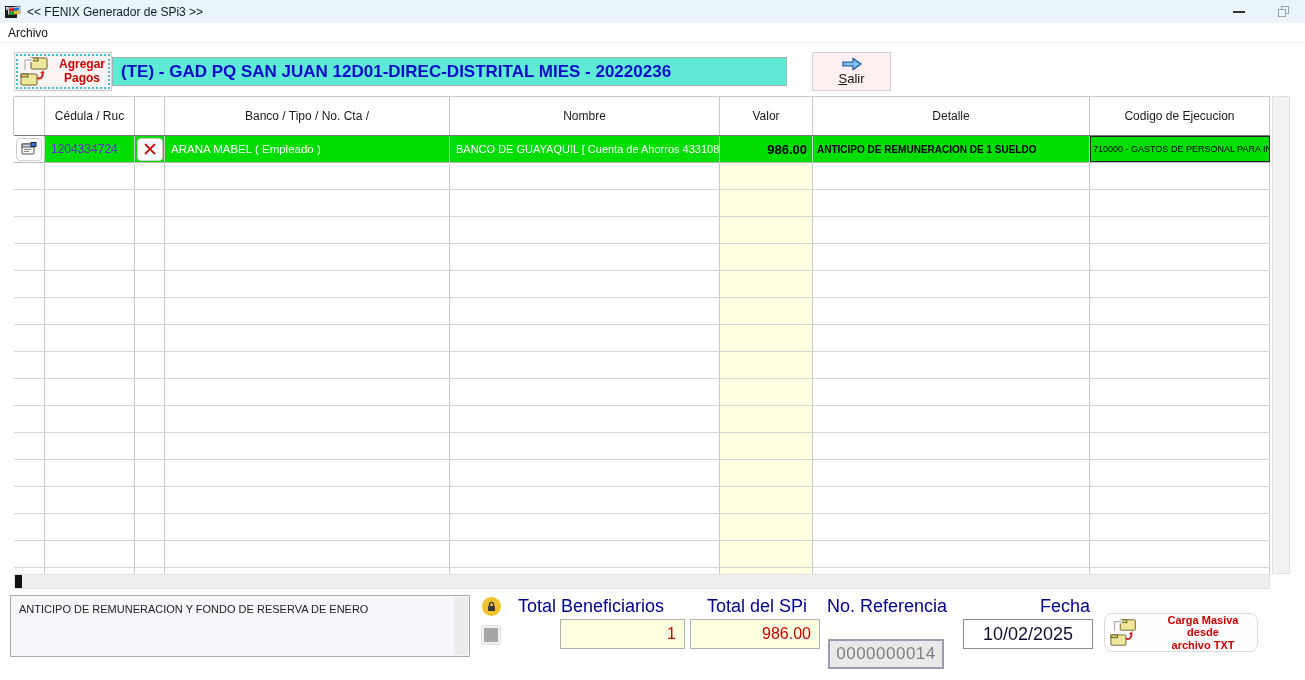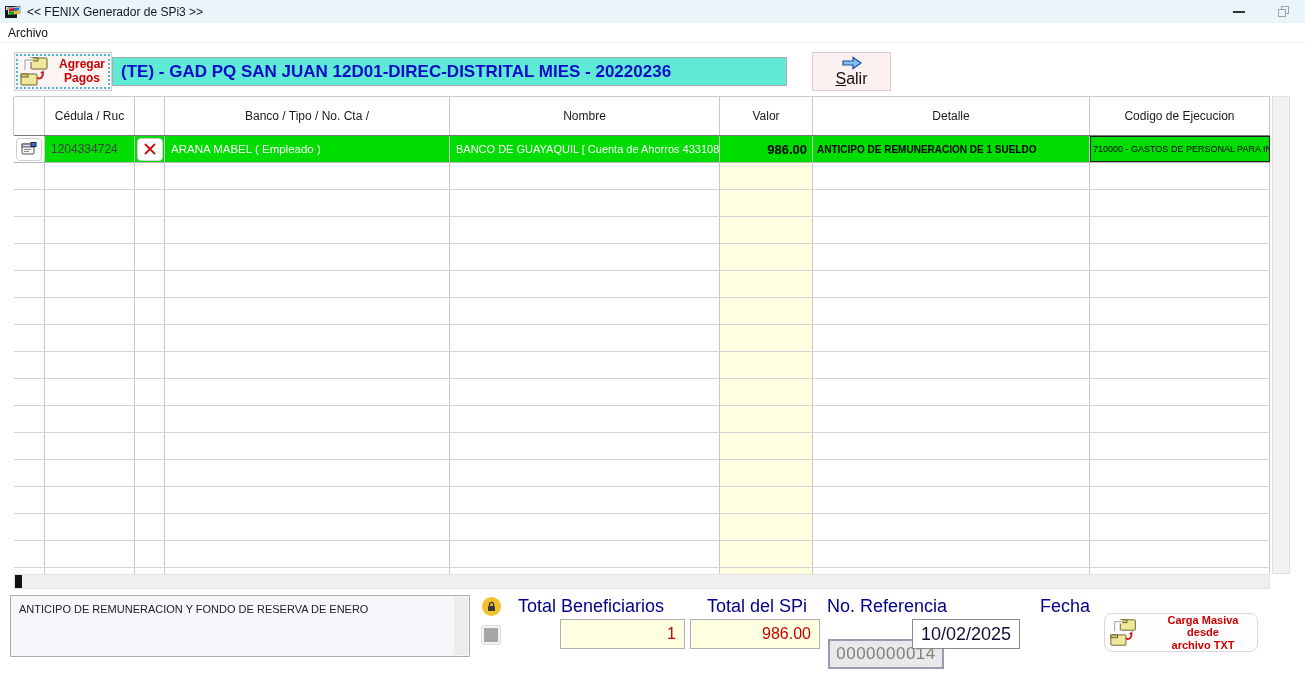--- a/index.html
+++ b/index.html
@@ -29,35 +29,35 @@
   .agregar-btn { position:absolute; left:14px; top:52px; width:98px; height:39px;
     display:flex; align-items:center; gap:4px; padding:2px 4px;
     outline:2px dotted #49b8d6; outline-offset:-4px; }
   .btn-label-red { color:#cc0000; font-weight:bold; font-size:12px; line-height:1.15; text-align:center; flex:1; }
   .underline-first::first-letter { text-decoration:underline; }
   .title-input { position:absolute; left:112px; top:57px; width:675px; height:29px;
     border:1px solid #ababab; background:#5eead4; color:#0a0ac8; font-weight:bold;
     font-size:17px; padding:8px 8px; font-family:"Liberation Sans", sans-serif; }
   .salir-btn { position:absolute; left:812px; top:52px; width:79px; height:39px;
     display:flex; flex-direction:column; align-items:center; justify-content:center;
-    background:#fdf0f0; font-size:16px; color:#111; }
+    background:#fdf0f0; font-size:13px; color:#111; }
 
   
   .grid-row { display:grid; grid-template-columns:31px 90px 30px 285px 270px 93px 277px 180px; }
   .table-wrap { position:absolute; left:14px; top:96px; width:1256px; }
   .thead { height:40px; border-top:1px solid #c9c9c9; border-bottom:1px solid #777; background:#ffffff; }
   .th { font-size:12px; color:#1a1a1a; display:flex; align-items:center; justify-content:center;
     border-right:1px solid #c9c9c9; border-left:1px solid #c9c9c9; margin-left:-1px; overflow:hidden; }
   .tbody { height:453px; overflow:hidden; }
   .data-row { height:27px; background:#00dd00; border-bottom:1px solid #b8b8b8; }
   .cell { border-right:1px solid #c9c9c9; display:flex; align-items:center; overflow:hidden; white-space:nowrap; }
   .cell-icon { background:#ffffff; justify-content:center; }
   .mini-btn { width:26px; height:23px; background:#ffffff; border:1px solid #cfcfcf; border-radius:4px;
     display:flex; align-items:center; justify-content:center; }
-  .c-white { color:#404040; font-size:12px; padding-left:6px; }
+  .c-white { color:#6d28d9; font-size:12px; padding-left:6px; }
   .c-nombre { color:#ffffff; font-size:11.5px; padding-left:6px; }
   .c-banco { color:#ffffff; font-size:11px; padding-left:6px; }
   .c-valor { color:#000000; font-weight:bold; font-size:13px; justify-content:flex-end; padding-right:5px; }
   .c-detalle { color:#000000; font-weight:bold; font-size:10px; padding-left:4px; }
   .c-codigo { color:#000000; font-size:9px; padding-left:3px; outline:1px solid #222; outline-offset:-1px; }
   .x-cell { justify-content:center; }
   .empty-row { height:27px; background:#ffffff; border-bottom:1px solid #d4d4d4; }
   .empty-row .cell { height:100%; }
   .valor-empty { background:#ffffe1; }
 
@@ -389,21 +389,21 @@
 </div>
 
 <span class="f-label" style="left:518px; top:596px;">Total Beneficiarios</span>
 <span class="f-label" style="left:707px; top:596px;">Total del SPi</span>
 <span class="f-label" style="left:827px; top:596px;">No. Referencia</span>
 <span class="f-label" style="left:1040px; top:596px;">Fecha</span>
 
 <div class="f-field field-cream" style="left:560px; width:125px;">1</div>
 <div class="f-field field-cream" style="left:690px; width:130px;">986.00</div>
 <div class="f-field field-ref" style="left:828px; width:116px;margin-top:20px;">0000000014</div>
-<div class="f-field field-fecha" style="left:912px; width:108px;">10/02/2025</div>
+<div class="f-field field-fecha" style="left:963px; width:130px;">10/02/2025</div>
 
 <button class="carga-btn">
   <svg class="folder-icon" width="32" height="32" viewBox="0 0 34 32">
     <rect x="12" y="2" width="16" height="11" rx="1" fill="#efe79a" stroke="#6b6030"></rect>
     <rect x="12" y="2" width="7" height="3" fill="#d8cc6a" stroke="#6b6030"></rect>
     <rect x="2" y="18" width="16" height="11" rx="1" fill="#efe79a" stroke="#6b6030"></rect>
     <rect x="2" y="18" width="7" height="3" fill="#d8cc6a" stroke="#6b6030"></rect>
     <path d="M6 14 L6 4 L14 4" fill="none" stroke="#ffffff" stroke-width="4"></path>
     <path d="M6 14 L6 4 L14 4" fill="none" stroke="#999999" stroke-width="1"></path>
     <path d="M18 22 q6 2 6 -6" fill="none" stroke="#cc2222" stroke-width="2"></path>

